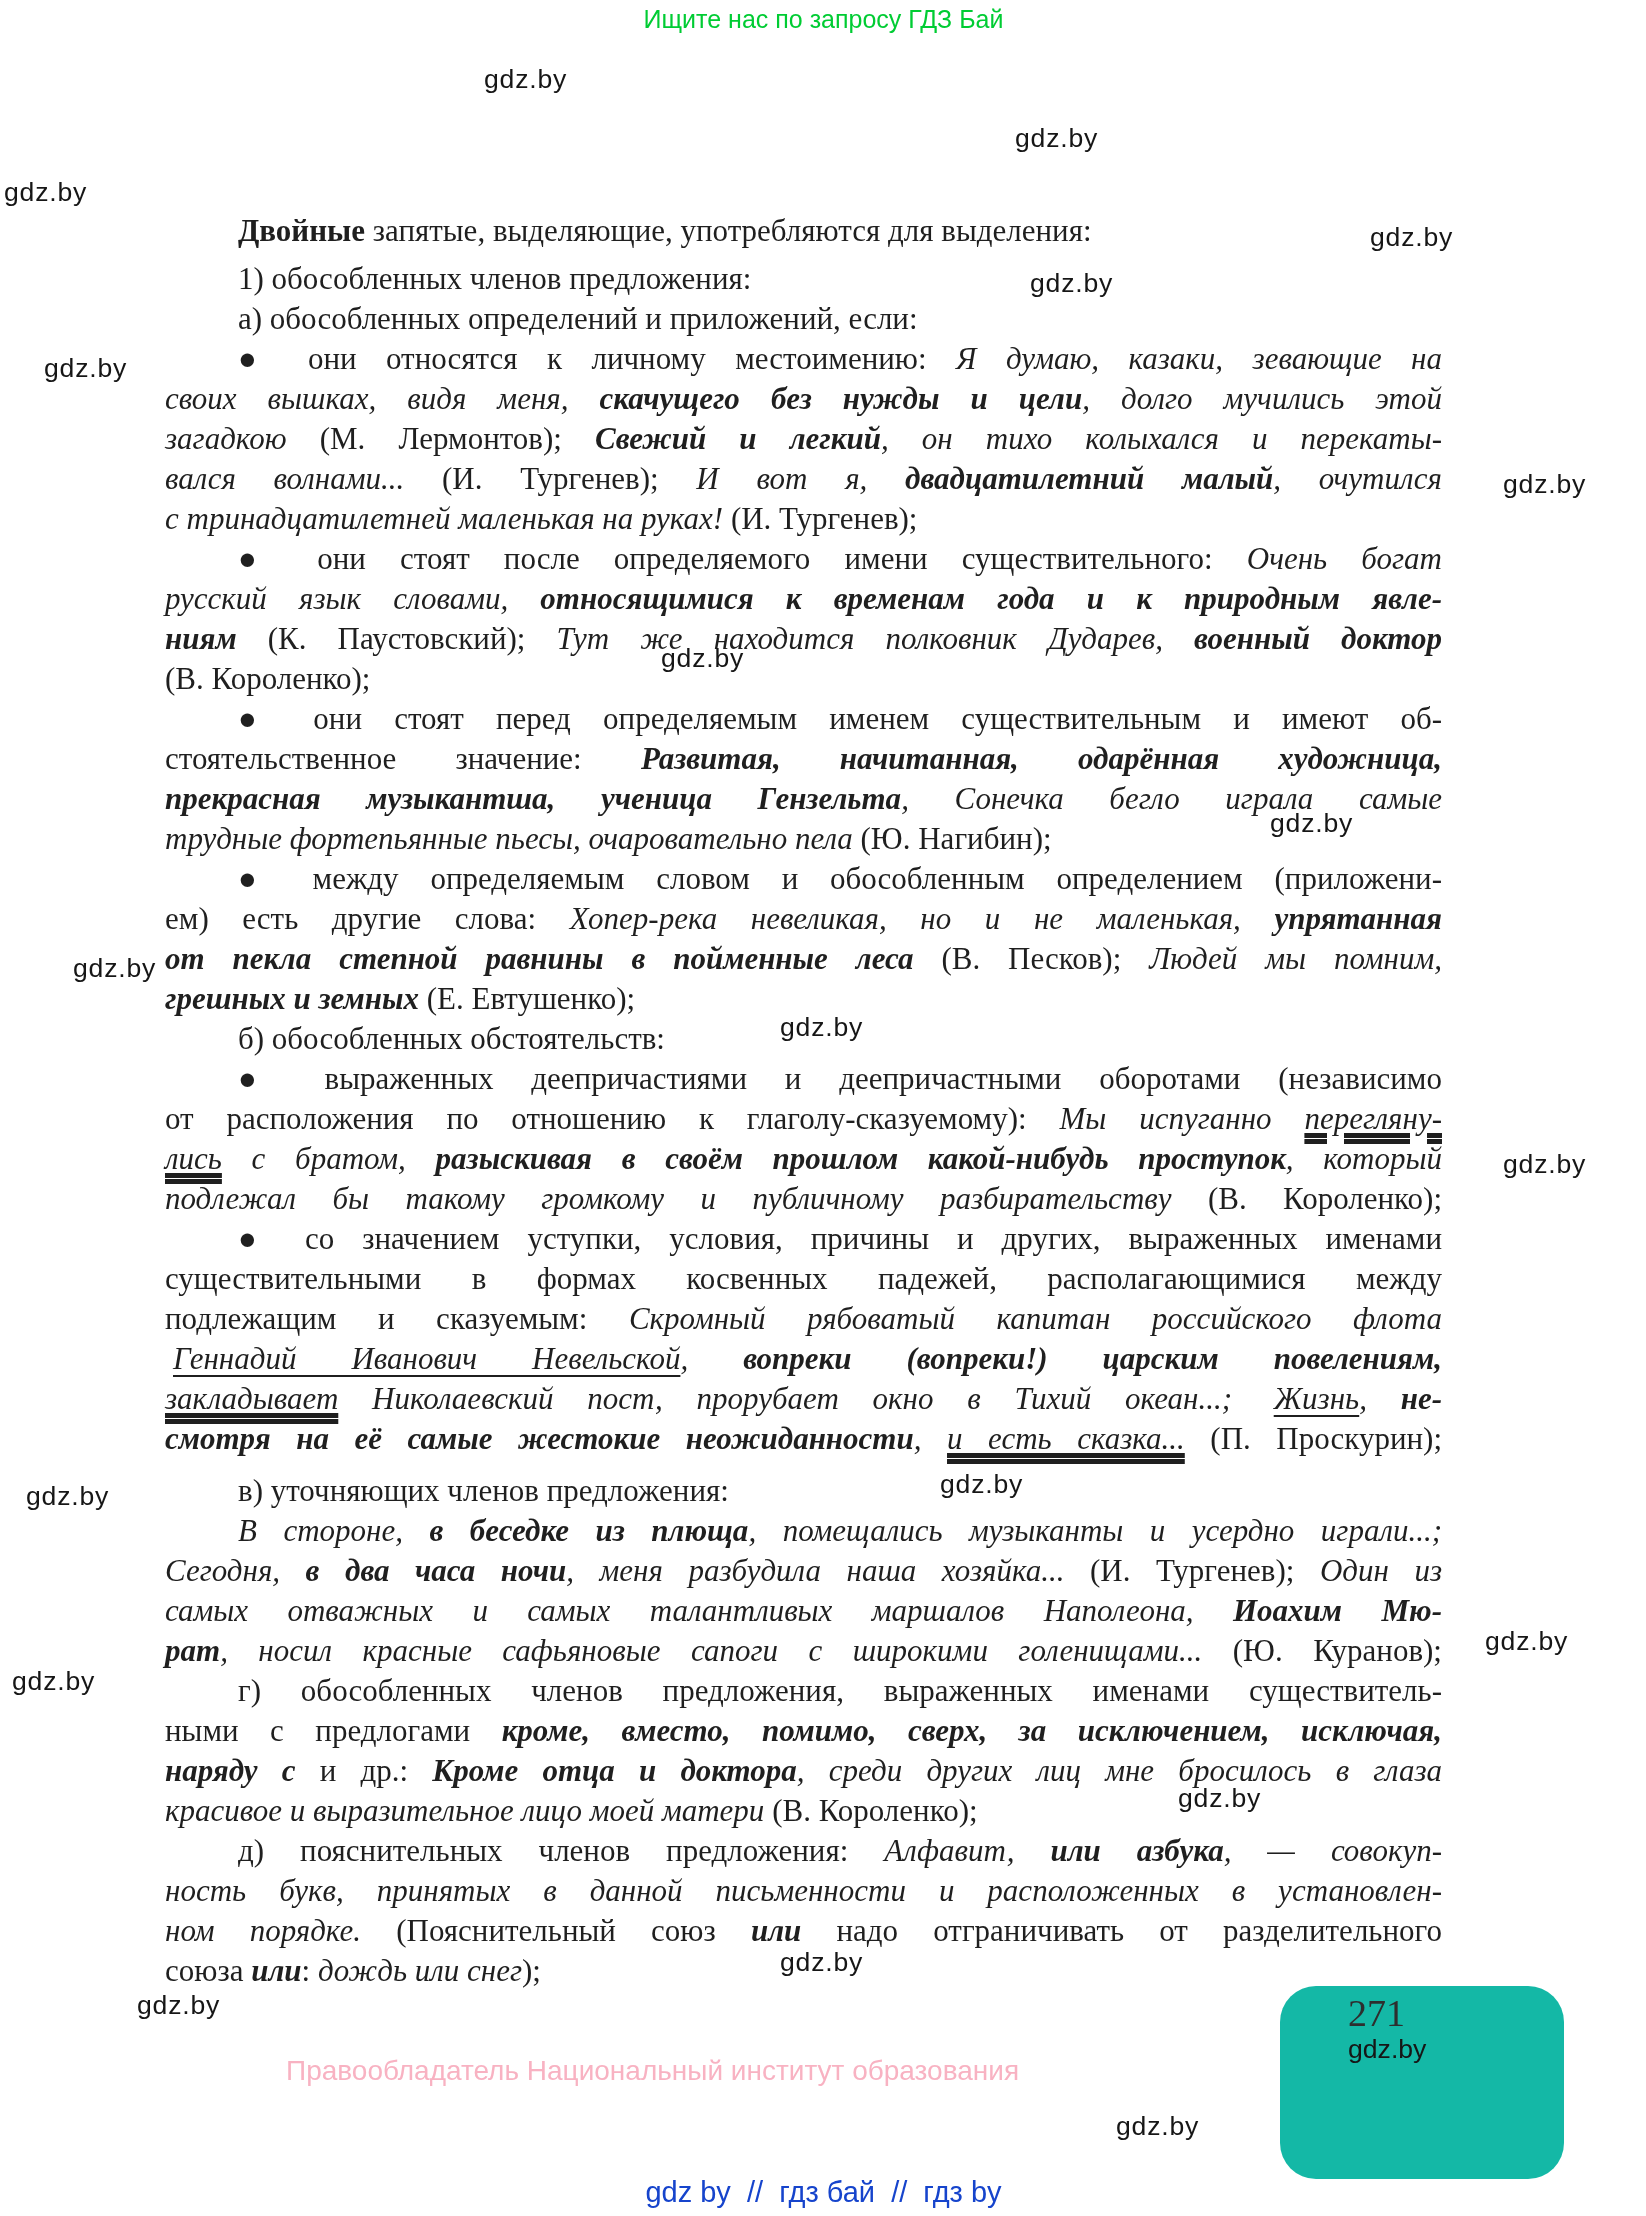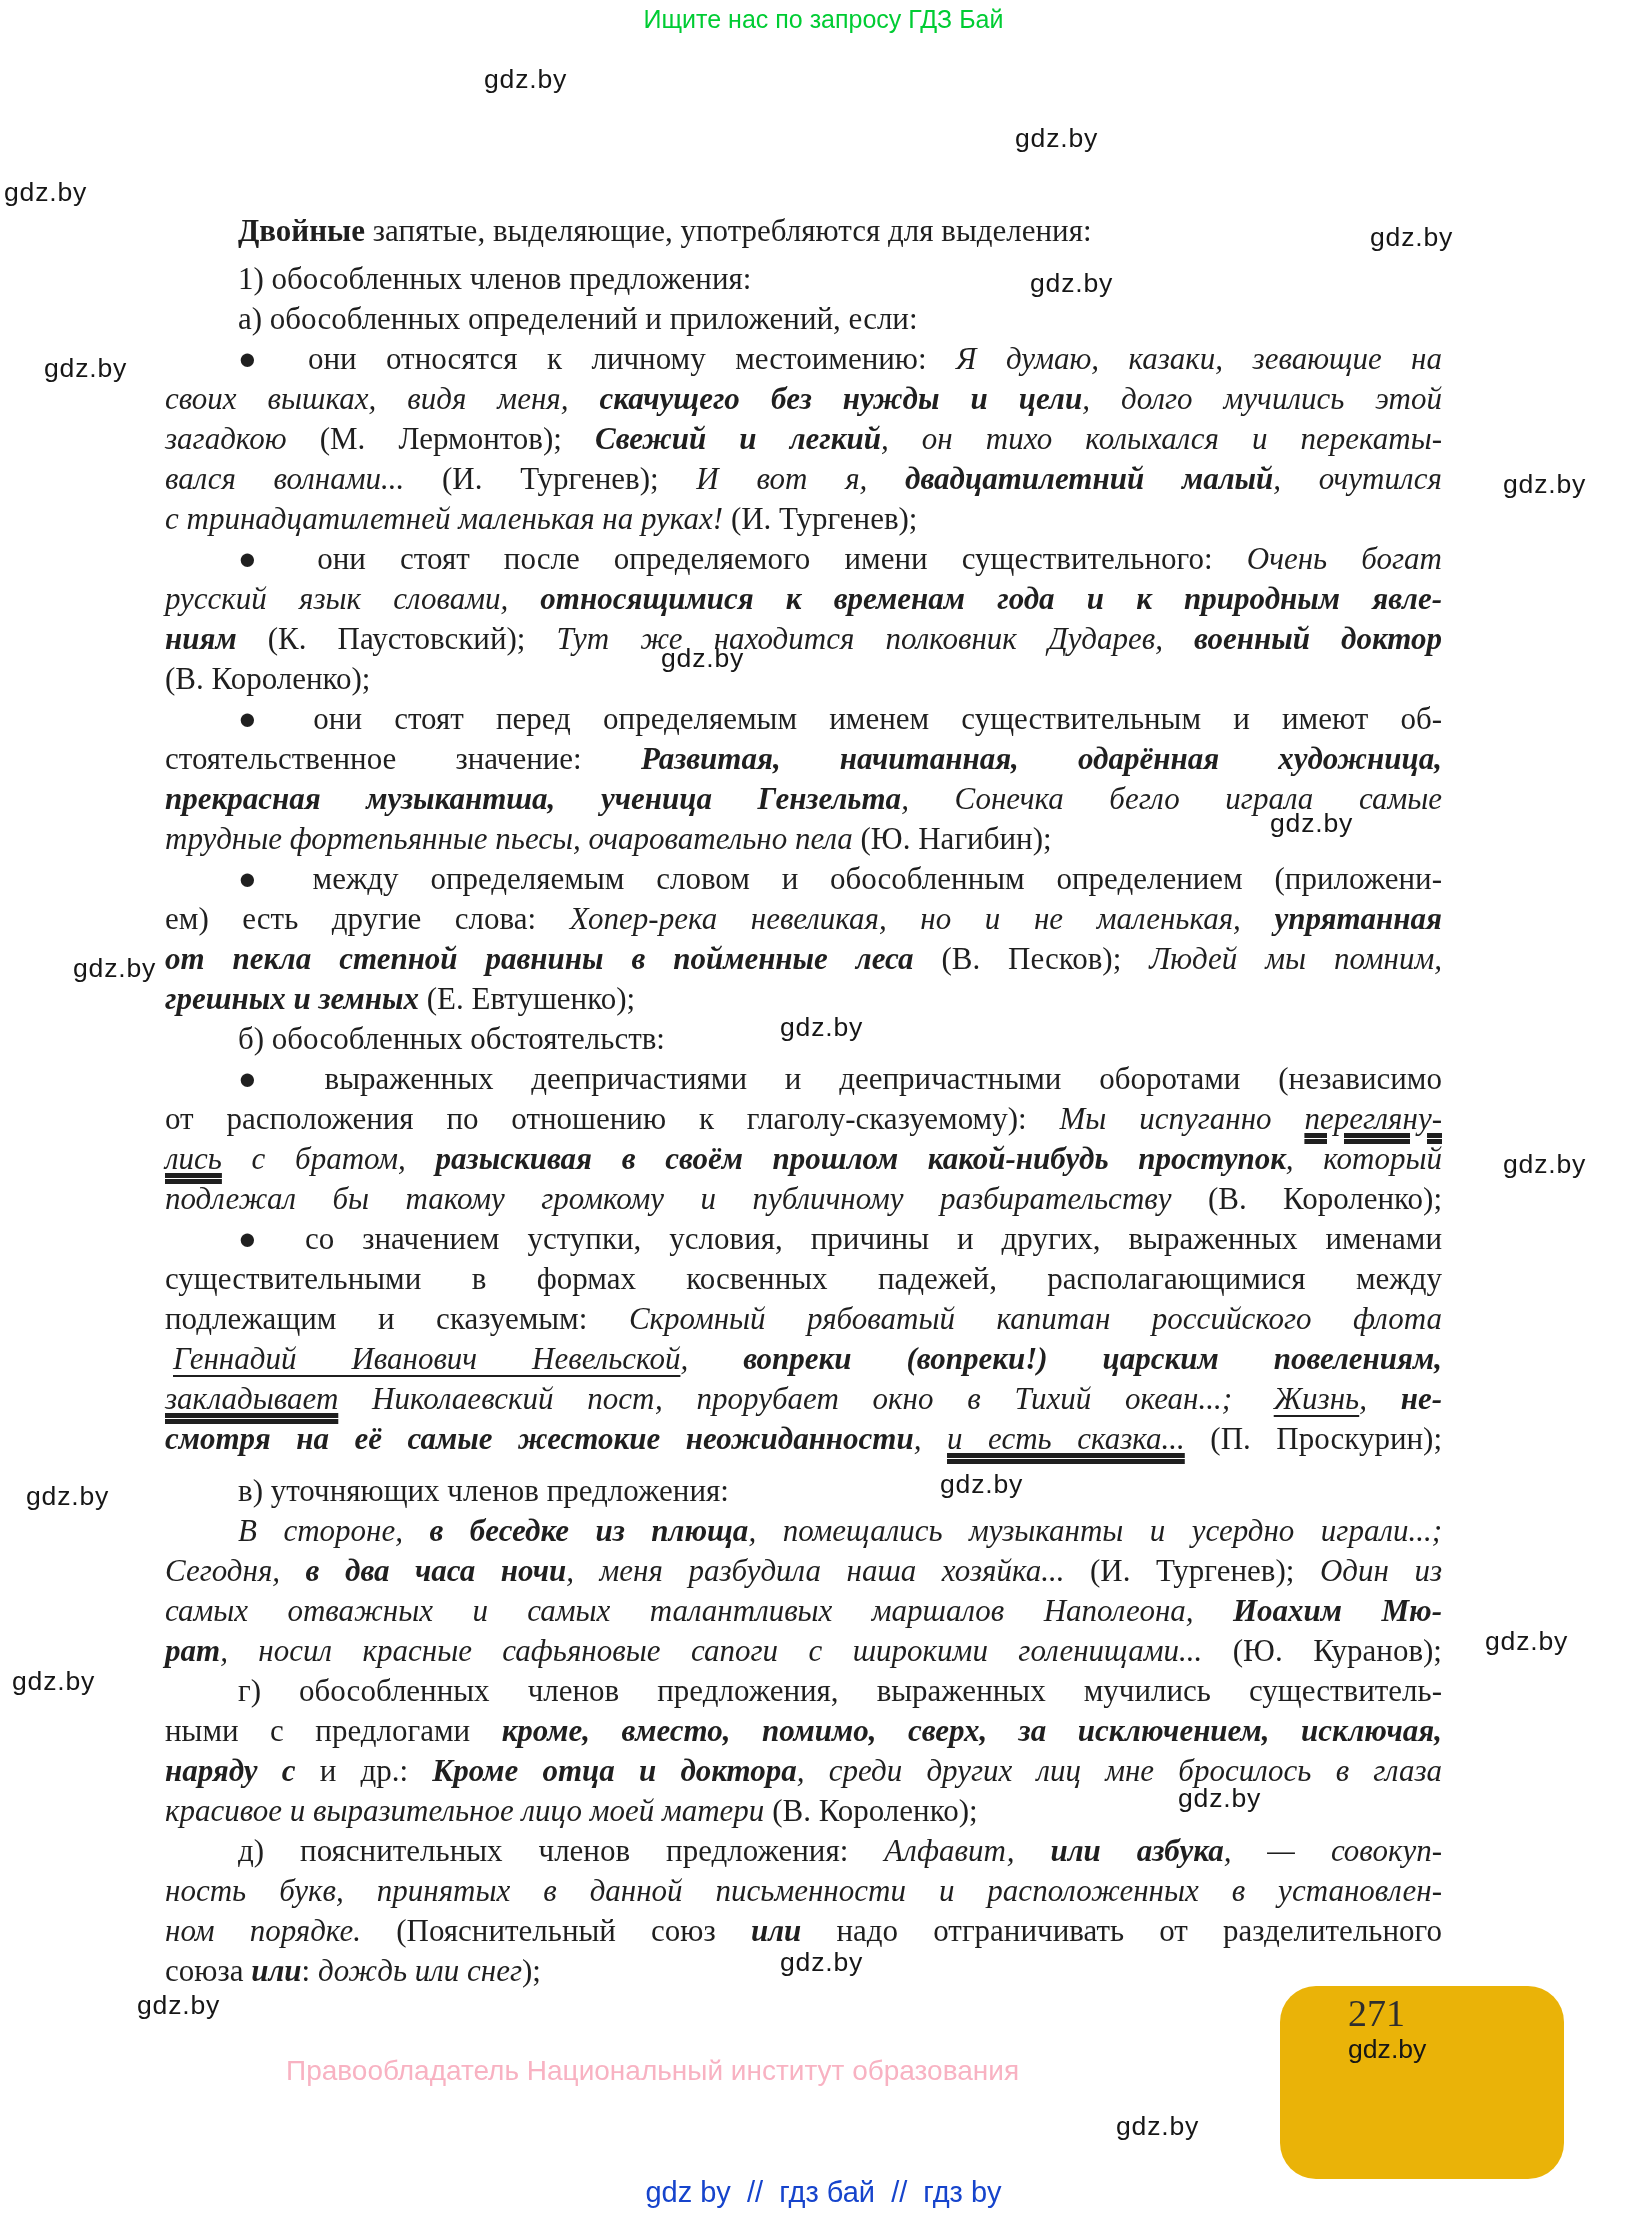--- a/index.html
+++ b/index.html
@@ -31,21 +31,21 @@
     font-style:italic;text-decoration-line:underline;
     text-decoration-style:double;text-decoration-thickness:4.8px;text-underline-offset:4px;
   }
   #watermarks{position:absolute;left:0;top:0;width:100%;height:100%;z-index:3;pointer-events:none}
   .wm{
     position:absolute;font-family:"Liberation Sans","DejaVu Sans",sans-serif;
     font-size:26.6px;color:#161616;letter-spacing:0.8px;white-space:nowrap;line-height:1;
   }
   .pagebox{
     position:absolute;left:1280px;top:1986px;width:284px;height:193px;
-    background:#eab308;border-radius:36px;z-index:1;
+    background:#14b8a6;border-radius:36px;z-index:1;
   }
   .pagenum{
     position:absolute;left:68px;top:8px;font-size:38px;color:#2e2e2e;
     font-family:"Liberation Serif","DejaVu Serif",serif;line-height:1;
   }
   .pagebox-wm{
     position:absolute;left:68px;top:50px;
     font-family:"Liberation Sans","DejaVu Sans",sans-serif;
     font-size:26.6px;color:#161616;line-height:1;
   }
@@ -95,21 +95,21 @@
     <div class="line j"><span class="s-r">существительными в формах косвенных падежей, располагающимися между</span></div>
     <div class="line j"><span class="s-r">подлежащим и сказуемым: </span><span class="s-i">Скромный рябоватый капитан российского флота</span></div>
     <div class="line j"><span class="s-iu">Геннадий Иванович Невельской</span><span class="s-i">, </span><span class="s-bi">вопреки (вопреки!) царским повелениям,</span></div>
     <div class="line j"><span class="s-idu">закладывает</span><span class="s-i"> Николаевский пост, прорубает окно в Тихий океан...; </span><span class="s-iu">Жизнь</span><span class="s-i">, </span><span class="s-bi">не-</span></div>
     <div class="line j"><span class="s-bi">смотря на её самые жестокие неожиданности</span><span class="s-i">, </span><span class="s-idu">и есть сказка...</span><span class="s-r"> (П. Проскурин);</span></div>
     <div class="line ind" style="margin-top: 12px;"><span class="s-r">в) уточняющих членов предложения:</span></div>
     <div class="line j ind"><span class="s-i">В стороне, </span><span class="s-bi">в беседке из плюща</span><span class="s-i">, помещались музыканты и усердно играли...;</span></div>
     <div class="line j"><span class="s-i">Сегодня, </span><span class="s-bi">в два часа ночи</span><span class="s-i">, меня разбудила наша хозяйка... </span><span class="s-r">(И. Тургенев); </span><span class="s-i">Один из</span></div>
     <div class="line j"><span class="s-i">самых отважных и самых талантливых маршалов Наполеона, </span><span class="s-bi">Иоахим Мю-</span></div>
     <div class="line j"><span class="s-bi">рат</span><span class="s-i">, носил красные сафьяновые сапоги с широкими голенищами... </span><span class="s-r">(Ю. Куранов);</span></div>
-    <div class="line j ind"><span class="s-r">г) обособленных членов предложения, выраженных мучились существитель-</span></div>
+    <div class="line j ind"><span class="s-r">г) обособленных членов предложения, выраженных именами существитель-</span></div>
     <div class="line j"><span class="s-r">ными с предлогами </span><span class="s-bi">кроме, вместо, помимо, сверх, за исключением, исключая,</span></div>
     <div class="line j"><span class="s-bi">наряду с</span><span class="s-r"> и др.: </span><span class="s-bi">Кроме отца и доктора</span><span class="s-i">, среди других лиц мне бросилось в глаза</span></div>
     <div class="line"><span class="s-i">красивое и выразительное лицо моей матери </span><span class="s-r">(В. Короленко);</span></div>
     <div class="line j ind"><span class="s-r">д) пояснительных членов предложения: </span><span class="s-i">Алфавит, </span><span class="s-bi">или азбука</span><span class="s-i">, — совокуп-</span></div>
     <div class="line j"><span class="s-i">ность букв, принятых в данной письменности и расположенных в установлен-</span></div>
     <div class="line j"><span class="s-i">ном порядке. </span><span class="s-r">(Пояснительный союз </span><span class="s-bi">или</span><span class="s-r"> надо отграничивать от разделительного</span></div>
     <div class="line"><span class="s-r">союза </span><span class="s-bi">или</span><span class="s-r">: </span><span class="s-i">дождь или снег</span><span class="s-r">);</span></div>
   </div>
 
 <div class="pagebox">

